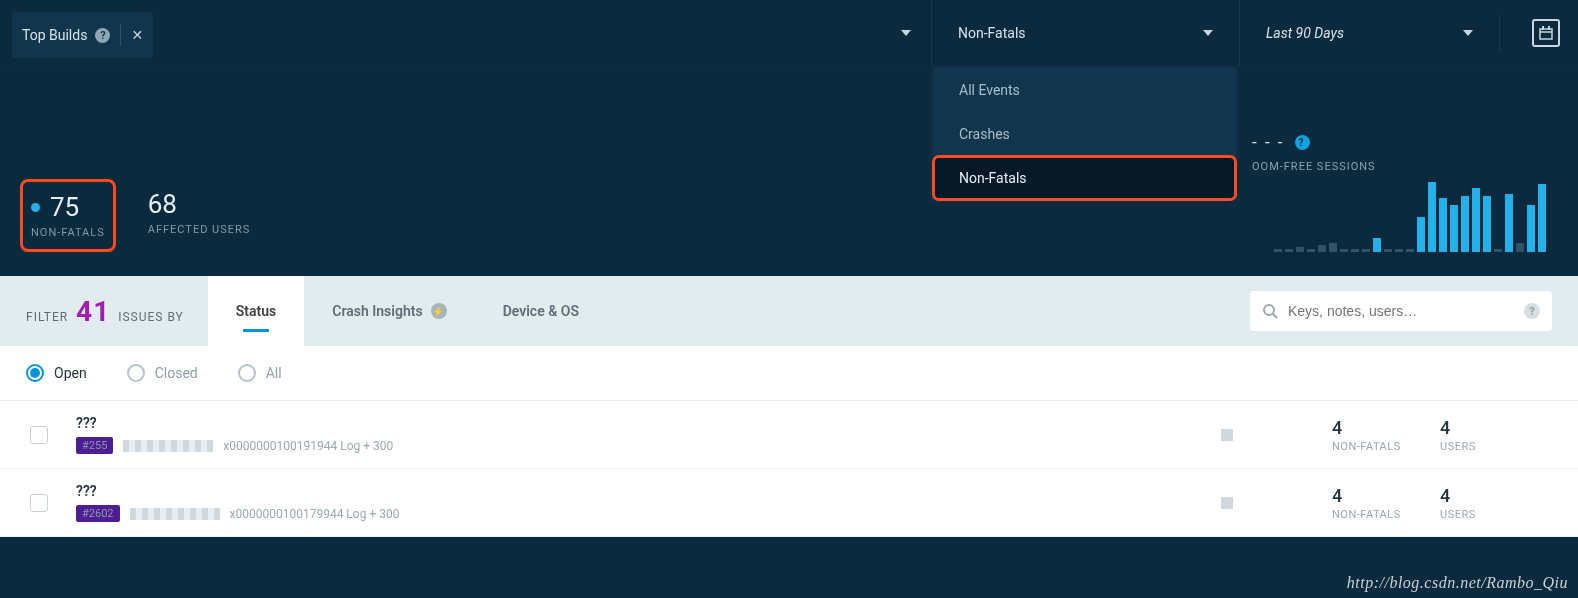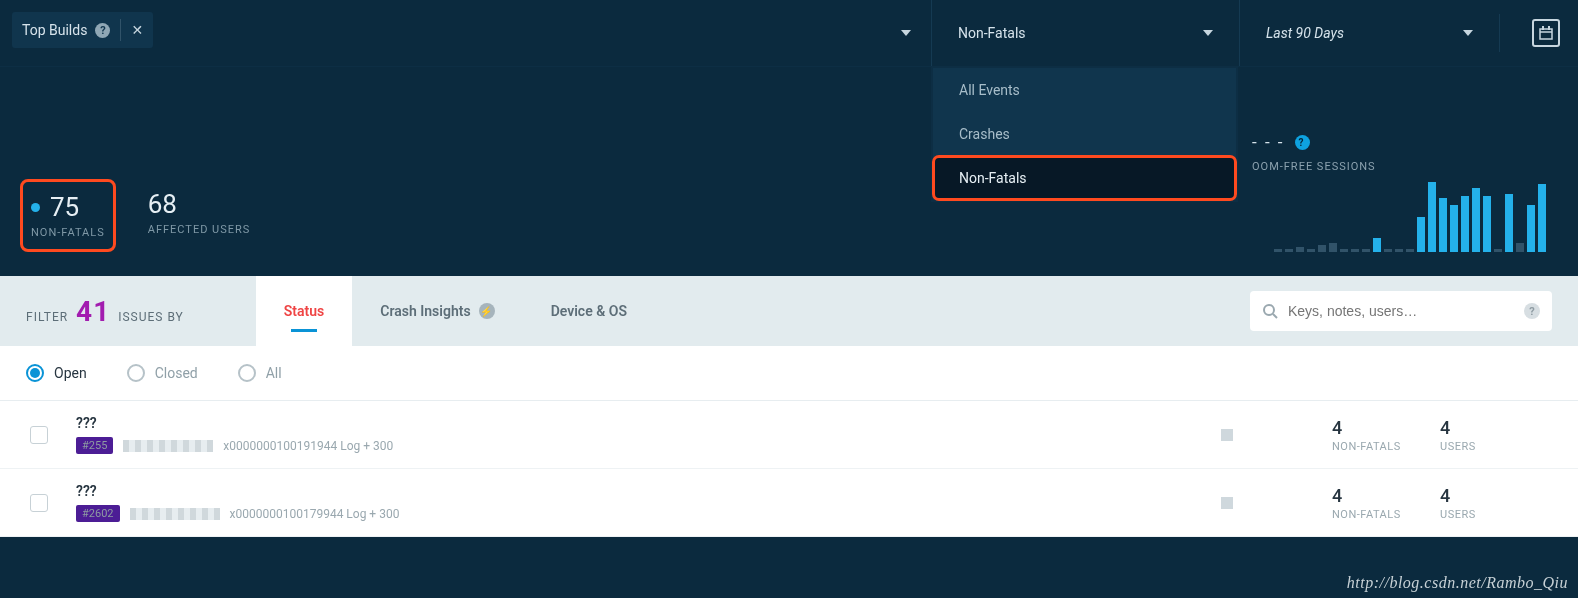--- a/index.html
+++ b/index.html
@@ -1,18 +1,18 @@
 <!DOCTYPE html>
 <html><head>
 <meta charset="utf-8">
 <style>
   * { box-sizing: border-box; margin: 0; padding: 0; }
   body { font-family: -apple-system, BlinkMacSystemFont, "Segoe UI", Roboto, Helvetica, Arial, sans-serif; background:#0b2a3e; width:1578px; }
   .topbar { display:flex; height:66px; background:#0b2a3e; align-items:stretch; }
-  .filter-chip { display:inline-flex; align-items:center; margin:12px 0 12px 12px; background:#10354d; border-radius:3px; padding:0 10px; height:36px; color:#d6e3eb; font-size:14px; }
+  .filter-chip { display:inline-flex; align-items:center; margin:12px 0 12px 12px; background:#10354d; border-radius:3px; padding:0 10px; height:46px; color:#d6e3eb; font-size:14px; }
   .filter-chip .help { width:15px;height:15px;border-radius:50%;background:#8fa7b5;color:#10354d;display:inline-flex;align-items:center;justify-content:center;font-size:11px;font-weight:700;margin-left:8px; }
   .filter-chip .sep { width:1px;height:22px;background:#315369;margin:0 10px; }
   .filter-chip .x { color:#c7d6df;font-size:14px; }
   .top-right { margin-left:auto; display:flex; align-items:stretch; position:relative; }
   .top-dd { display:flex; align-items:center; padding:0 26px; color:#d6e3eb; font-size:14px; border-left:1px solid #153a52; min-width:308px; justify-content:space-between; position:relative; }
   .top-dd.date { min-width:260px;font-style:italic; }
   .caret { width:0;height:0;border-left:5px solid transparent;border-right:5px solid transparent;border-top:6px solid #c7d6df; }
   .cal { width:28px;height:28px;border:2px solid #c7d6df;border-radius:3px;margin-left:14px;display:flex;align-items:center;justify-content:center; }
   .cal svg { display:block; }
   .sep-v { width:1px;background:#153a52;margin:14px 0; }
@@ -36,21 +36,21 @@
   .spark { display:flex; align-items:flex-end; gap:3px; height:70px; padding-right:6px; }
   .bar { width:8px; background:#24b1ea; }
   .bar.dim { background:#315369; }
   
   .lower { background:#e8eff2; }
   .tabs-row { display:flex; align-items:center; height:70px; padding:0 26px; background:#e2ebee; position:relative; }
   .filter-txt { color:#5d6e78; font-size:12px; letter-spacing:1px; }
   .filter-txt .cnt { font-size:28px; color:#a21caf; padding:0 4px;font-weight:bold; }
   .tabs { display:flex; margin-left:24px; }
   .tab { padding:0 28px; height:70px; display:flex; align-items:center; color:#5d6e78; font-size:14px; font-weight:600; gap:8px; }
-  .tab.active { background:#fff; color:#ef4444; position:relative;margin-left:48px; }
+  .tab.active { background:#fff; color:#404040; position:relative; }
   .tab.active::after { content:""; position:absolute; left:50%; transform:translateX(-50%); bottom:14px; width:26px; height:3px; background:#0a93d6; }
   .tab .chip { width:16px;height:16px;border-radius:50%;background:#a6b4bc;color:#fff;display:inline-flex;align-items:center;justify-content:center;font-size:10px;font-weight:700; }
   .search { margin-left:auto; background:#fff; border-radius:4px; height:40px; width:302px; display:flex; align-items:center; padding:0 12px; color:#9aa8af; gap:10px; }
   .search input { border:none; outline:none; flex:1; font-size:14px; color:#555; background:transparent; }
   .search .qm { width:16px;height:16px;border-radius:50%;background:#d7dee2;color:#8e9ba2;display:inline-flex;align-items:center;justify-content:center;font-size:11px;font-weight:700; }
   .radio-row { background:#fff; padding:18px 26px; display:flex; gap:40px; border-bottom:1px solid #e7edf0; }
   .radio { display:flex; align-items:center; gap:10px; color:#90a0a8; font-size:14px; }
   .radio .r { width:18px;height:18px;border-radius:50%;border:2px solid #b6c2c8; display:inline-flex;align-items:center;justify-content:center; }
   .radio.sel { color:#273540; }
   .radio.sel .r { border-color:#0a93d6; }

